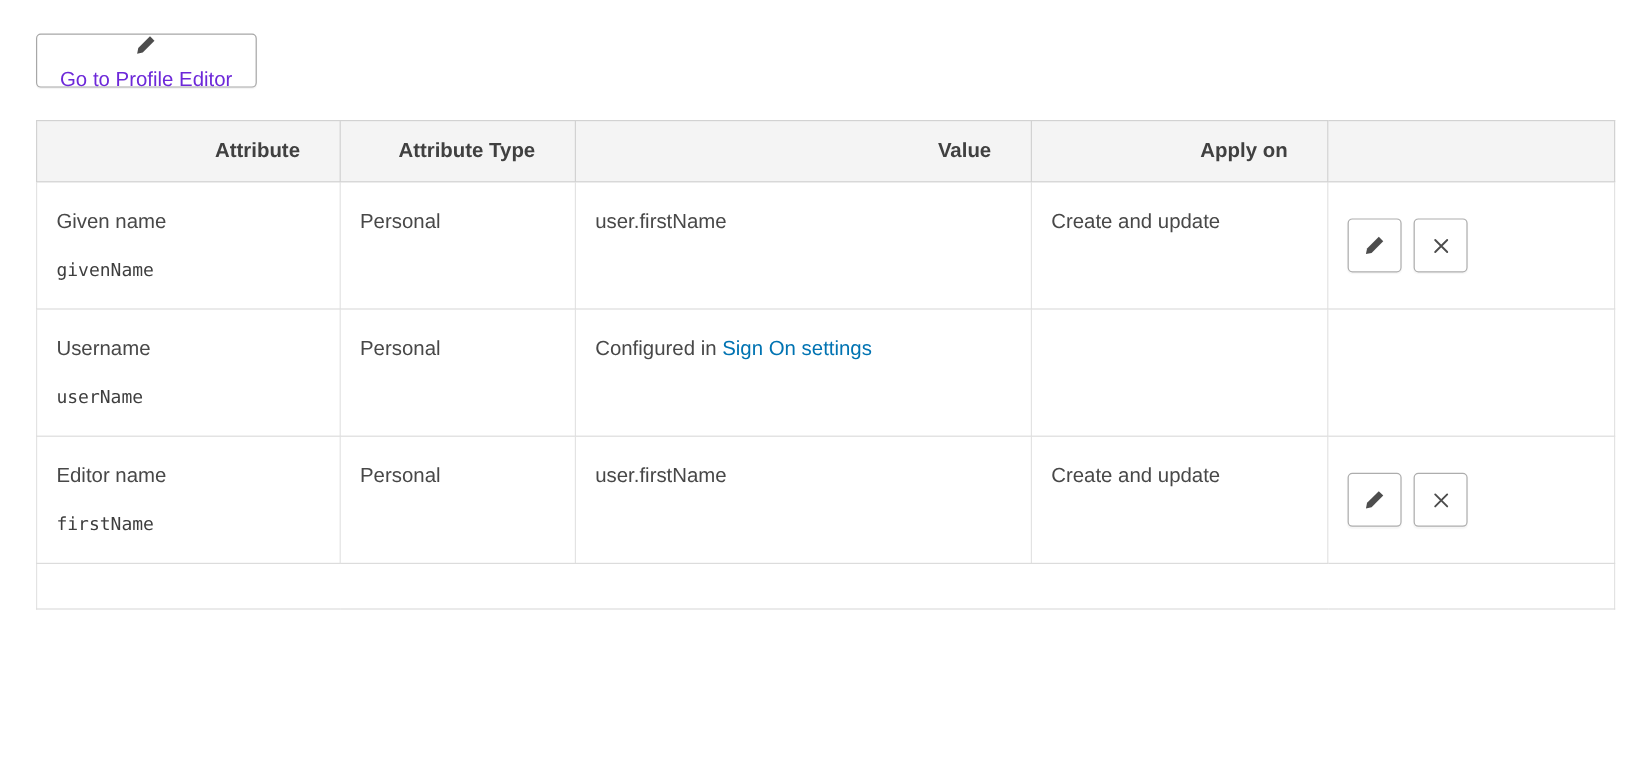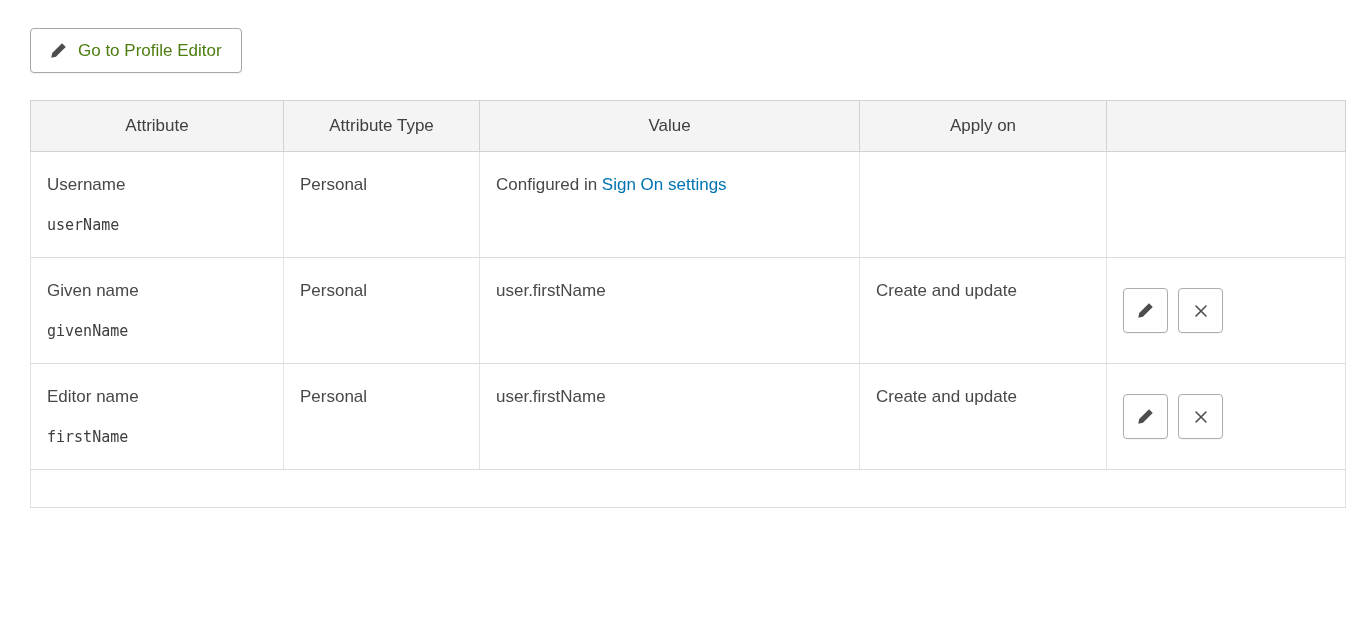--- a/index.html
+++ b/index.html
@@ -22,38 +22,39 @@
     display: inline-flex;
     align-items: center;
     gap: 11px;
     height: 45px;
     padding: 0 19px;
     background: #ffffff;
     border: 1px solid #a7a7a7;
     border-radius: 4px;
     font-family: "Liberation Sans", sans-serif;
     font-size: 17px;
-    color: #4d7c0f;
+    color: #6d28d9;
     cursor: pointer;
     box-shadow: 0 1px 1px rgba(0,0,0,0.05);
+    flex-direction: column;
   }
   .icon { display: inline-flex; align-items: center; justify-content: center; }
   table.attr-table {
     border-collapse: collapse;
     table-layout: fixed;
     width: 1315px;
     margin: 27px 25px 0 30px;
   }
   .attr-table th {
     background: #f4f4f4;
-    text-align: center;
-    font-weight: 400;
+    text-align: right;
+    font-weight: 700;
     font-size: 17px;
     color: #404040;
-    padding: 15px 4px;
+    padding: 15px 33px;
     border: 1px solid #d2d2d2;
   }
   .attr-table td {
     vertical-align: top;
     padding: 23px 16px;
     font-size: 17px;
     color: #484848;
     border-left: 1px solid #e3e3e3;
     border-right: 1px solid #e3e3e3;
     border-bottom: 1px solid #dcdcdc;
@@ -121,31 +122,20 @@
       <th>Attribute Type</th>
       <th>Value</th>
       <th>Apply on</th>
       <th></th>
     </tr>
   </thead>
   <tbody>
 
     <tr>
       <td>
-        <div>Username</div>
-        <div class="attr-name">userName</div>
-      </td>
-      <td>Personal</td>
-      <td><span>Configured in </span><a class="link" href="#">Sign On settings</a></td>
-      <td></td>
-      <td></td>
-    </tr>
-
-    <tr>
-      <td>
         <div>Given name</div>
         <div class="attr-name">givenName</div>
       </td>
       <td>Personal</td>
       <td>user.firstName</td>
       <td>Create and update</td>
       <td class="actions-cell">
         <button class="icon-btn">
           <span class="icon">
             <svg width="17" height="17" viewBox="0 0 16 16">
@@ -153,20 +143,31 @@
               </svg>
           </span>
         </button><button class="icon-btn" style="margin-left:-12px;">
           <span class="icon">
             <svg width="16" height="16" viewBox="0 0 16 16">
                 <path d="M3 3 L13 13 M13 3 L3 13" stroke="#4d4d4d" stroke-width="1.6" stroke-linecap="round"></path>
               </svg>
           </span>
         </button>
       </td>
+    </tr>
+
+    <tr>
+      <td>
+        <div>Username</div>
+        <div class="attr-name">userName</div>
+      </td>
+      <td>Personal</td>
+      <td><span>Configured in </span><a class="link" href="#">Sign On settings</a></td>
+      <td></td>
+      <td></td>
     </tr>
 
     <tr>
       <td>
         <div>Editor name</div>
         <div class="attr-name">firstName</div>
       </td>
       <td>Personal</td>
       <td>user.firstName</td>
       <td>Create and update</td>

